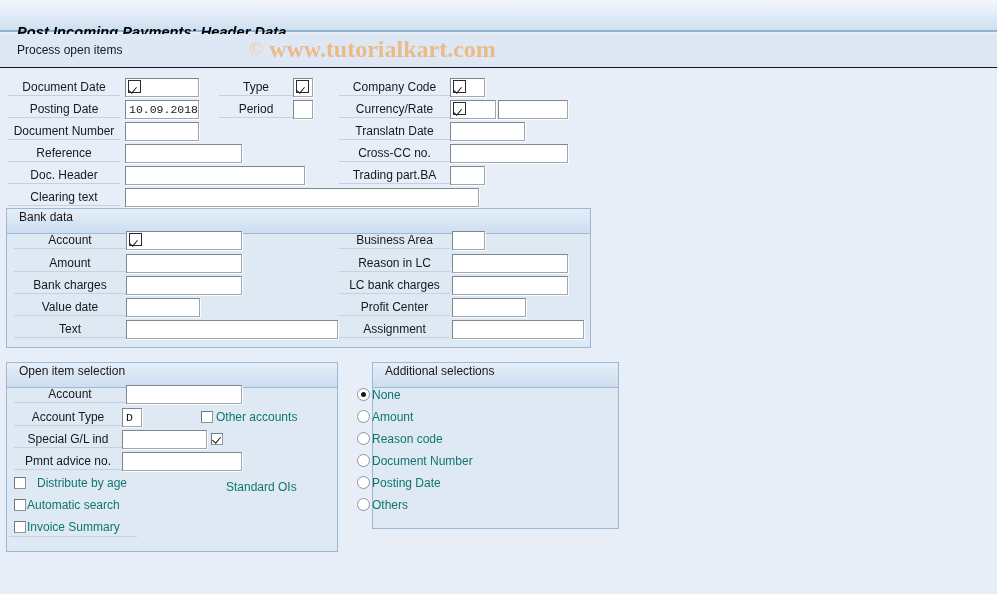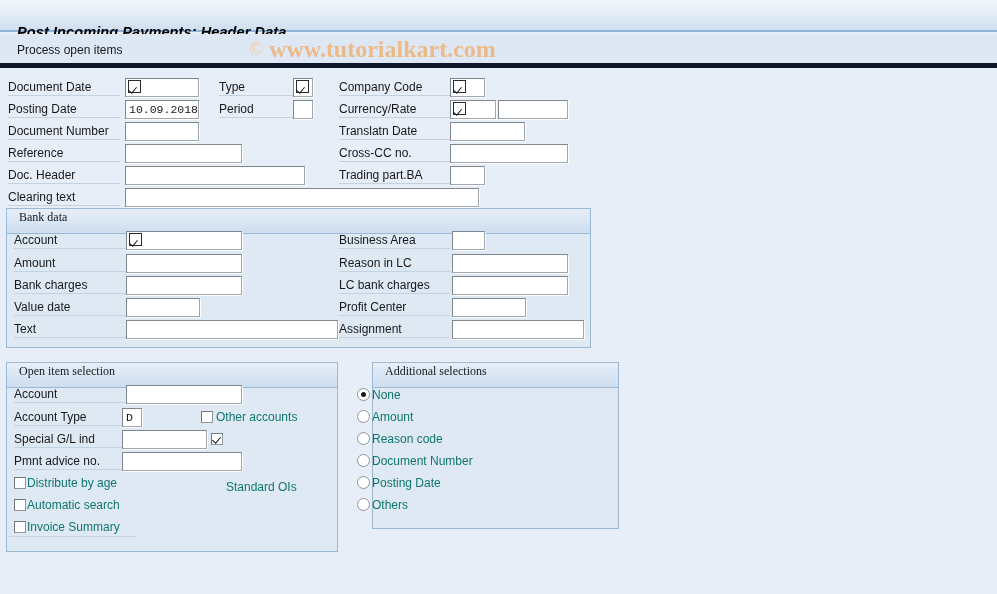--- a/index.html
+++ b/index.html
@@ -38,21 +38,21 @@
     white-space: nowrap;
     margin-top: 18px;
   }
 
   
   #subbar {
     position: absolute;
     left: 0; top: 34px;
     width: 997px; height: 34px;
     background: #dee8f4;
-    border-bottom: 5px solid #0f172a;
+    border-bottom: 1px solid #0f172a;
     box-sizing: border-box;
   }
   #subbar .sub-text {
     position: absolute;
     left: 17px; top: 9px;
     font-size: 12px;
     color: #16181c;
     white-space: nowrap;
   }
   #watermark {
@@ -73,20 +73,21 @@
     vertical-align: 2px;
   }
 
   
   .lbl {
     position: absolute;
     font-size: 12px;
     color: #16181c;
     white-space: nowrap;
     line-height: 15px;
+    text-align: center;
   }
   .lbl-u {
     border-bottom: 1px solid #c3d2e2;
   }
   .fld {
     position: absolute;
     background: #ffffff;
     border: 1px solid #9fa6ad;
     border-top-color: #7e868e;
     border-left-color: #7e868e;
@@ -131,21 +132,20 @@
     box-sizing: border-box;
   }
   .group > .grp-head {
     position: absolute;
     left: 0; top: 0;
     height: 25px;
     width: 100%;
     background: linear-gradient(to bottom, #e6eef8 0%, #cddef0 100%);
     border-bottom: 1px solid #9bb8d4;
     box-sizing: border-box;
-    font-family: Liberation Serif, serif;
   }
   .group > .grp-head > span {
     position: absolute;
     left: 12px; top: 1px;
     font-size: 12px;
     color: #16181c;
     white-space: nowrap;
   }
 
   
@@ -313,21 +313,21 @@
 
 <div class="lbl lbl-u" style="left:14px; top:432px; width:108px;">Special G/L ind</div>
 <div class="fld" style="left:122px; top:430px; width:85px; height:19px;"></div>
 <div class="cb on" style="left:211px; top:433px;"></div>
 <div class="chk-lbl" style="left:226px; top:432px;margin-top:48px;">Standard OIs</div>
 
 <div class="lbl lbl-u" style="left:14px; top:454px; width:108px;">Pmnt advice no.</div>
 <div class="fld" style="left:122px; top:452px; width:120px; height:19px;"></div>
 
 <div class="cb" style="left:14px; top:477px;"></div>
-<div class="chk-lbl" style="left:27px; top:476px;">Distribute by age</div>
+<div class="chk-lbl" style="left:37px; top:476px;">Distribute by age</div>
 
 <div class="cb" style="left:14px; top:499px;"></div>
 <div class="chk-lbl" style="left:27px; top:498px;">Automatic search</div>
 
 <div class="cb" style="left:14px; top:521px;"></div>
 <div class="chk-lbl" style="left:27px; top:520px;">Invoice Summary</div>
 <div class="hrule" style="left:9px; top:536px; width:128px;"></div>
 
 <div class="group" style="left:344px; top:362px; width:247px; height:167px;margin-left:28px;">
   <div class="grp-head">

